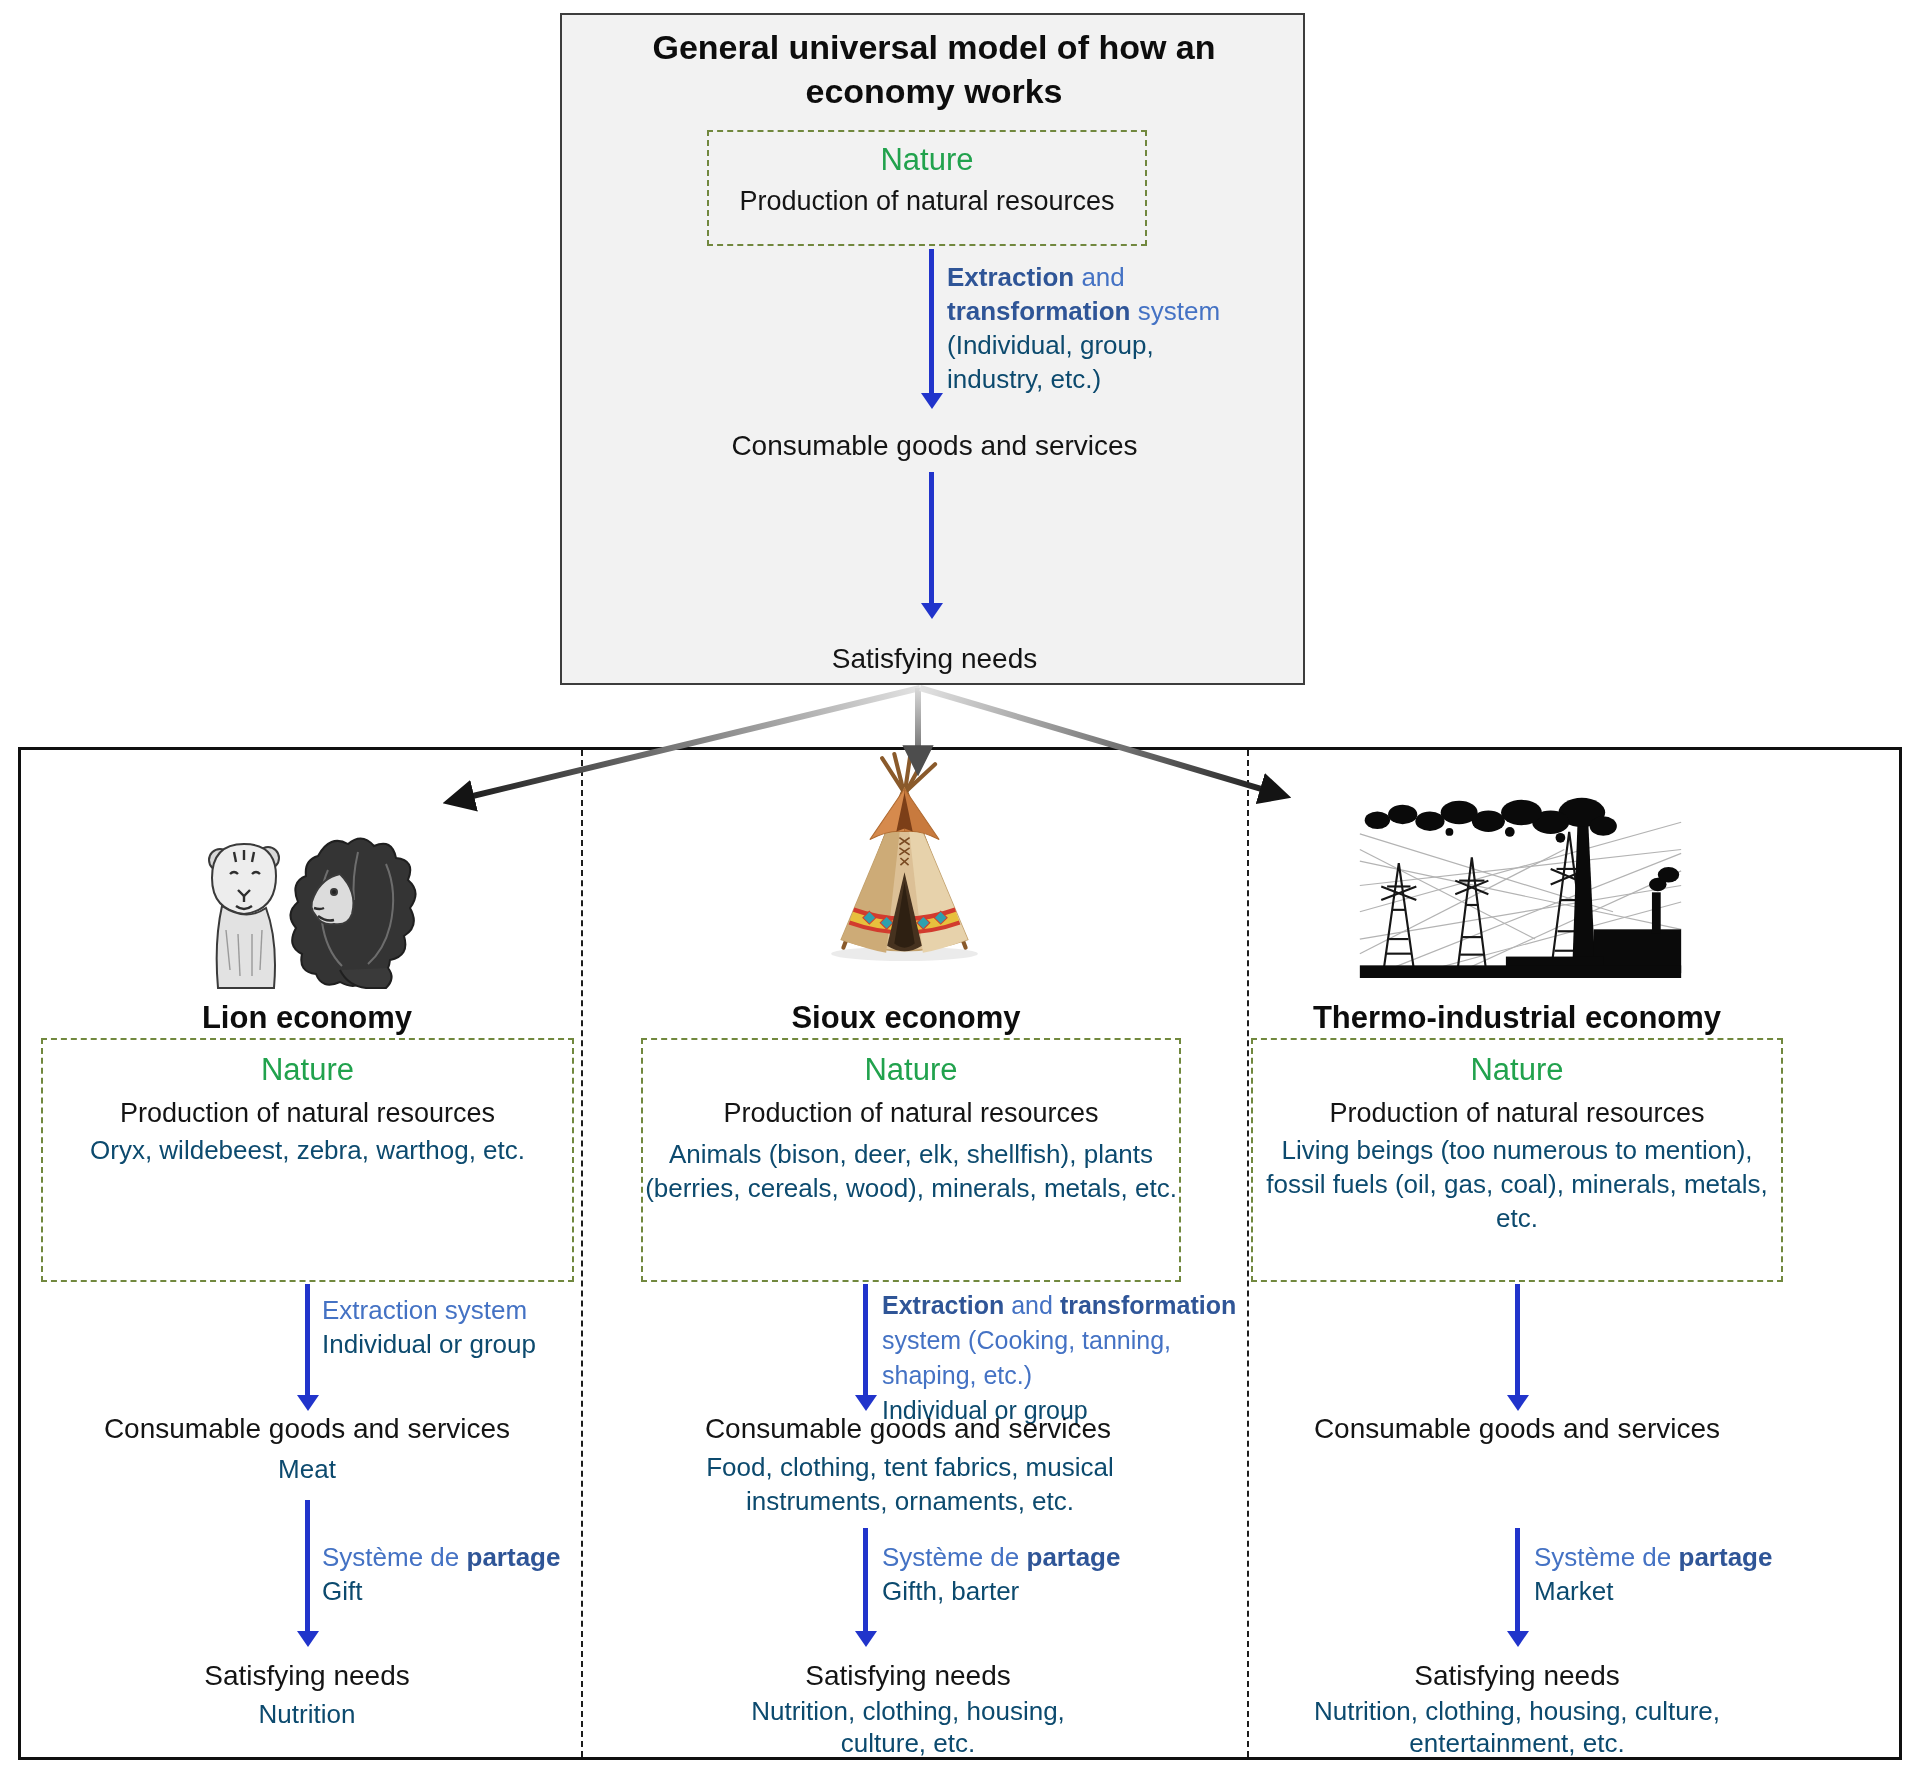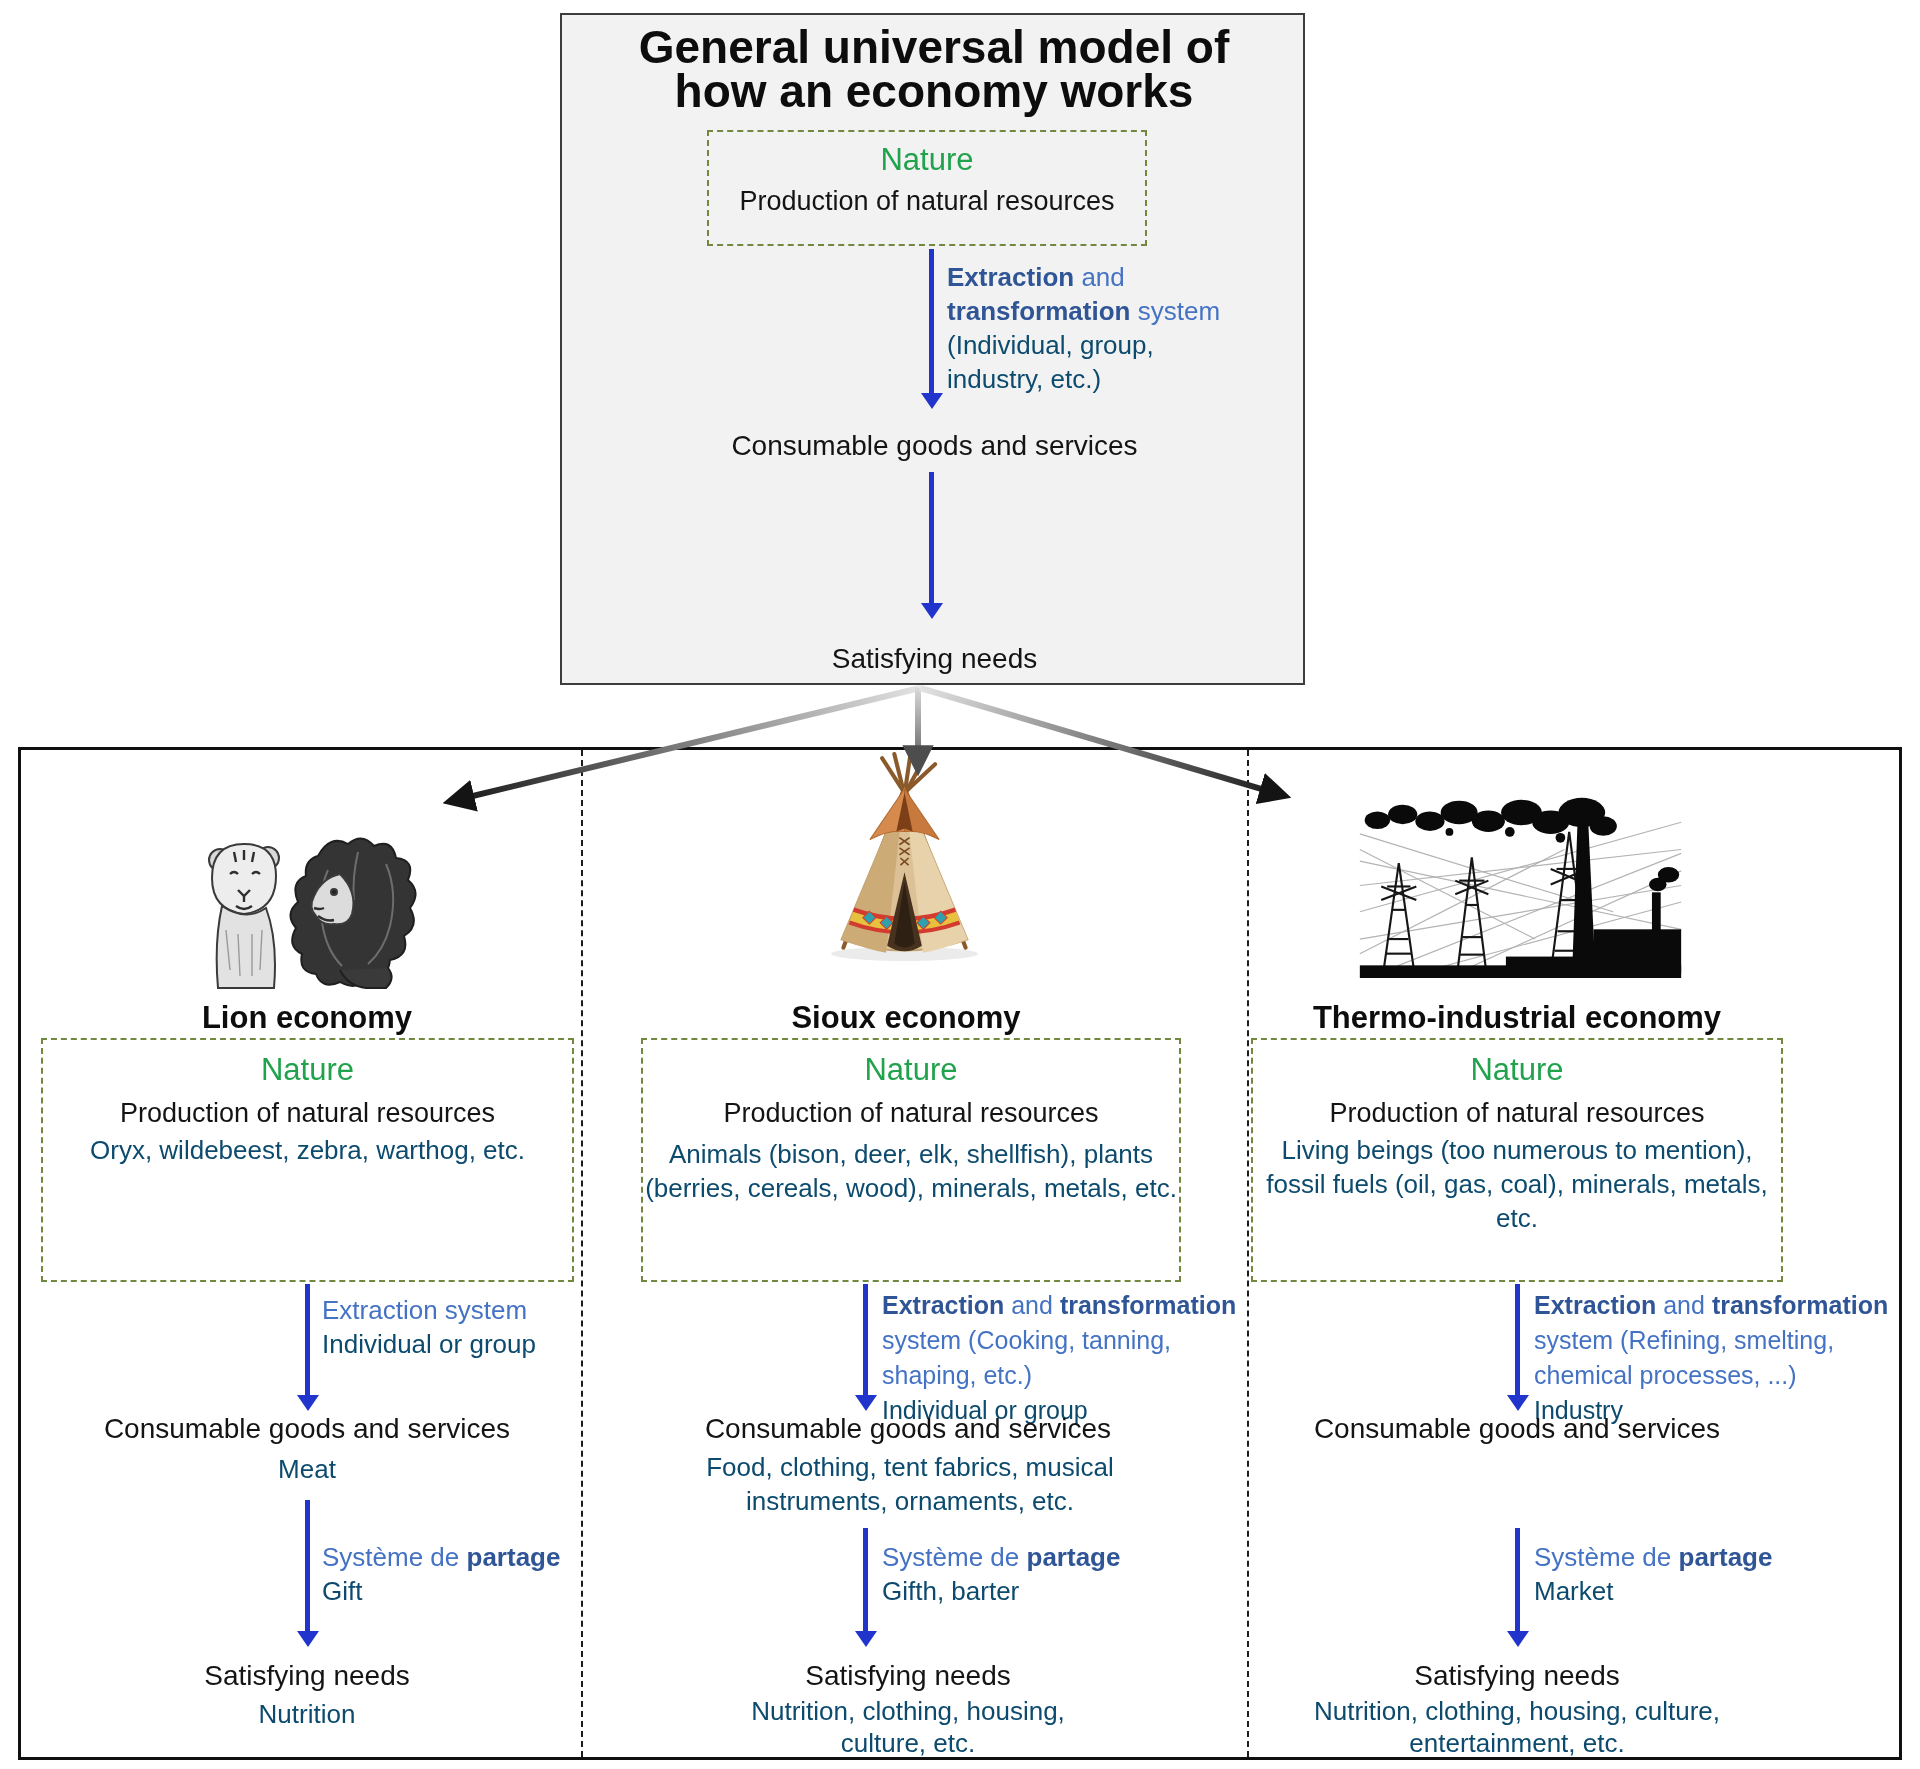--- a/index.html
+++ b/index.html
@@ -3,21 +3,21 @@
 <meta charset="utf-8">
 <style>
   html,body{margin:0;padding:0;background:#ffffff;}
   .page{position:relative;width:1920px;height:1769px;background:#ffffff;overflow:hidden;
         font-family:"Liberation Sans", sans-serif;color:#111;}
   .abs{position:absolute;}
   .ctr{text-align:center;}
 
   
   .topbox{left:560px;top:13px;width:745px;height:672px;background:#f2f2f2;border:2px solid #3d3d3d;box-sizing:border-box;}
-  .topbox-title{left:42px;top:10px;width:660px;font-size:46px;line-height:44px;font-weight:bold;color:#0d0d0d;}
+  .topbox-title{left:42px;top:10px;width:660px;font-size:34px;line-height:44px;font-weight:bold;color:#0d0d0d;}
   .naturebox{border:2px dashed #71883e;box-sizing:border-box;background:transparent;}
   .nature-head{font-size:31px;font-weight:normal;color:#21a24d;}
   .black27{font-size:27px;color:#141414;}
   .black28{font-size:28px;color:#141414;}
   .goldtext{color:#0c4a6e;font-size:26px;line-height:34px;}
   .bluetext{color:#4472c4;font-size:26px;line-height:34px;}
   .bluetext b, .bluebold{color:#2f5597;font-weight:bold;}
   .alabel{text-align:left;}
   .alabel .bluetext{margin:0;}
   .lbl25 .bluetext, .lbl25 .goldtext{font-size:25px;line-height:35px;}
@@ -276,24 +276,20 @@
   </svg>
   <div class="abs coltitle ctr" style="left:1217px;top:1000px;width:600px;">Thermo-industrial economy</div>
 
   <div class="abs naturebox ctr colbody" style="left:1251px;top:1038px;width:532px;height:244px;">
     <div class="nature-head" style="margin-top:12px;">Nature</div>
     <div class="black27" style="margin-top:10px;">Production of natural resources</div>
     <div class="goldtext" style="margin-top:4px;">Living beings (too numerous to mention), fossil fuels (oil, gas, coal), minerals, metals, etc.</div>
   </div>
 
   <div class="varrow" style="left:1515px;top:1284px;height:112px;"></div>
-  <div class="abs alabel lbl25" style="left:1534px;top:1288px;width:370px;">
-    <div class="bluetext"><b>Extraction</b><span> and </span><b>transformation</b><span> system (Refining, smelting, chemical processes, ...)</span></div>
-    <div class="goldtext">Industry</div>
-  </div>
 
   <div class="abs black28 ctr" style="left:1242px;top:1413px;width:550px;">Consumable goods and services</div>
 
   <div class="varrow" style="left:1515px;top:1528px;height:104px;"></div>
   <div class="abs alabel" style="left:1534px;top:1540px;width:300px;">
     <div class="bluetext"><span>Système de </span><b>partage</b></div>
     <div class="goldtext">Market</div>
   </div>
 
   <div class="abs black28 ctr" style="left:1242px;top:1660px;width:550px;">Satisfying needs</div>

